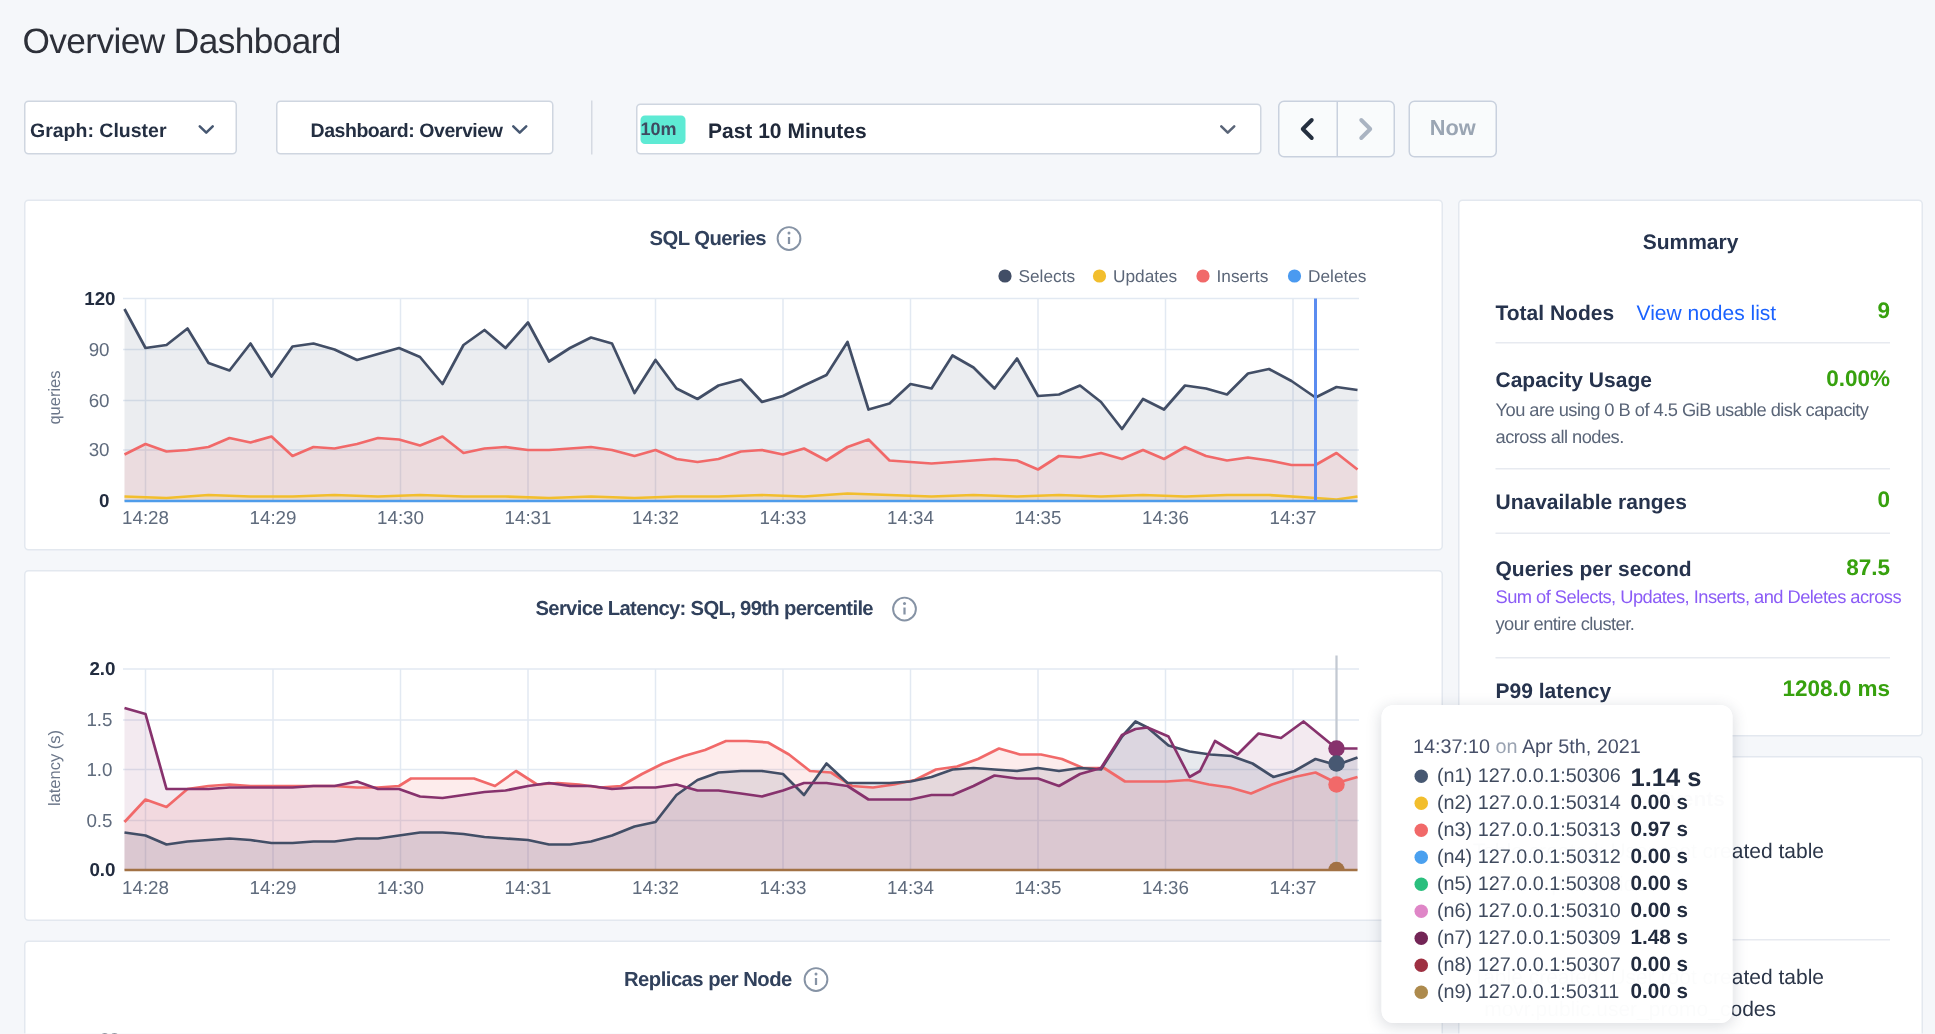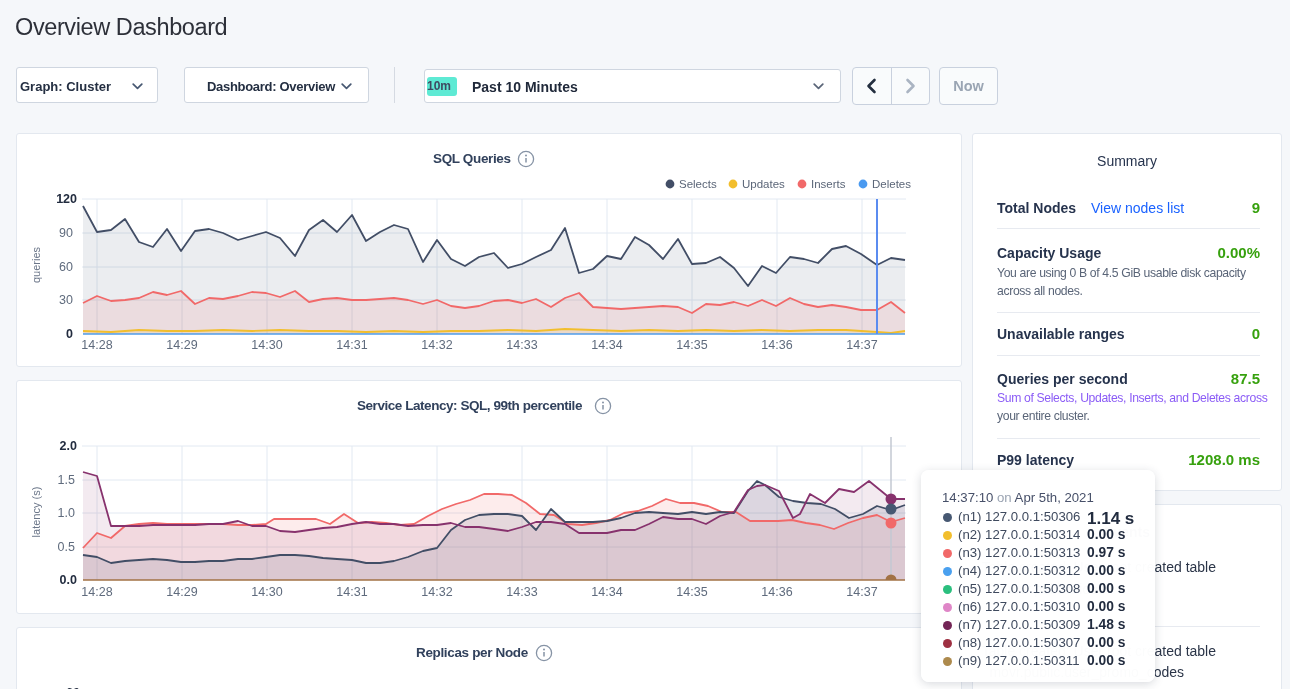--- a/index.html
+++ b/index.html
@@ -143,21 +143,21 @@
     <text x="336" y="216" text-anchor="middle" font-size="12.5" fill="#5f6b7d">14:31</text>
     <text x="421" y="216" text-anchor="middle" font-size="12.5" fill="#5f6b7d">14:32</text>
     <text x="506" y="216" text-anchor="middle" font-size="12.5" fill="#5f6b7d">14:33</text>
     <text x="591" y="216" text-anchor="middle" font-size="12.5" fill="#5f6b7d">14:34</text>
     <text x="676" y="216" text-anchor="middle" font-size="12.5" fill="#5f6b7d">14:35</text>
     <text x="761" y="216" text-anchor="middle" font-size="12.5" fill="#5f6b7d">14:36</text>
     <text x="846" y="216" text-anchor="middle" font-size="12.5" fill="#5f6b7d">14:37</text>
     <text x="24" y="132" text-anchor="middle" font-size="11" fill="#6b7689" transform="rotate(-90 24 132)">latency (s)</text>
   </svg>
 <div style="position:absolute;left:972px;top:133px;width:310px;height:358px;background:#fff;border:1px solid #e3e8ef;border-radius:3px"></div>
-<div style="position:absolute;left:972px;top:153px;width:310px;text-align:center;font-size:14px;font-weight:normal;color:#26334d;">Summary</div>
+<div style="position:absolute;left:972px;top:153px;width:310px;text-align:center;font-size:14px;font-weight:bold;color:#26334d;">Summary</div>
 <div style="position:absolute;left:997px;top:200px;white-space:nowrap;font-size:14px;font-weight:bold;color:#26334d;">Total Nodes</div>
 <div style="position:absolute;left:1091px;top:200px;white-space:nowrap;font-size:14px;font-weight:normal;color:#1a62ff;">View nodes list</div>
 <div style="position:absolute;left:972px;width:288px;top:199px;text-align:right;white-space:nowrap;font-size:15px;font-weight:bold;color:#37a10e;">9</div>
 <div style="position:absolute;left:997px;top:228px;width:263px;border-top:1px solid #e7eaf0"></div>
 <div style="position:absolute;left:997px;top:245px;white-space:nowrap;font-size:14px;font-weight:bold;color:#26334d;">Capacity Usage</div>
 <div style="position:absolute;left:972px;width:288px;top:244px;text-align:right;white-space:nowrap;font-size:15px;font-weight:bold;color:#37a10e;">0.00%</div>
 <div style="position:absolute;left:997px;top:266px;white-space:nowrap;font-size:12.2px;letter-spacing:-0.35px;color:#5a6578;text-align:center;">You are using 0 B of 4.5 GiB usable disk capacity</div>
 <div style="position:absolute;left:997px;top:284px;white-space:nowrap;font-size:12.2px;letter-spacing:-0.35px;color:#5a6578;">across all nodes.</div>
 <div style="position:absolute;left:997px;top:312px;width:263px;border-top:1px solid #e7eaf0"></div>
 <div style="position:absolute;left:997px;top:326px;white-space:nowrap;font-size:14px;font-weight:bold;color:#26334d;">Unavailable ranges</div>

